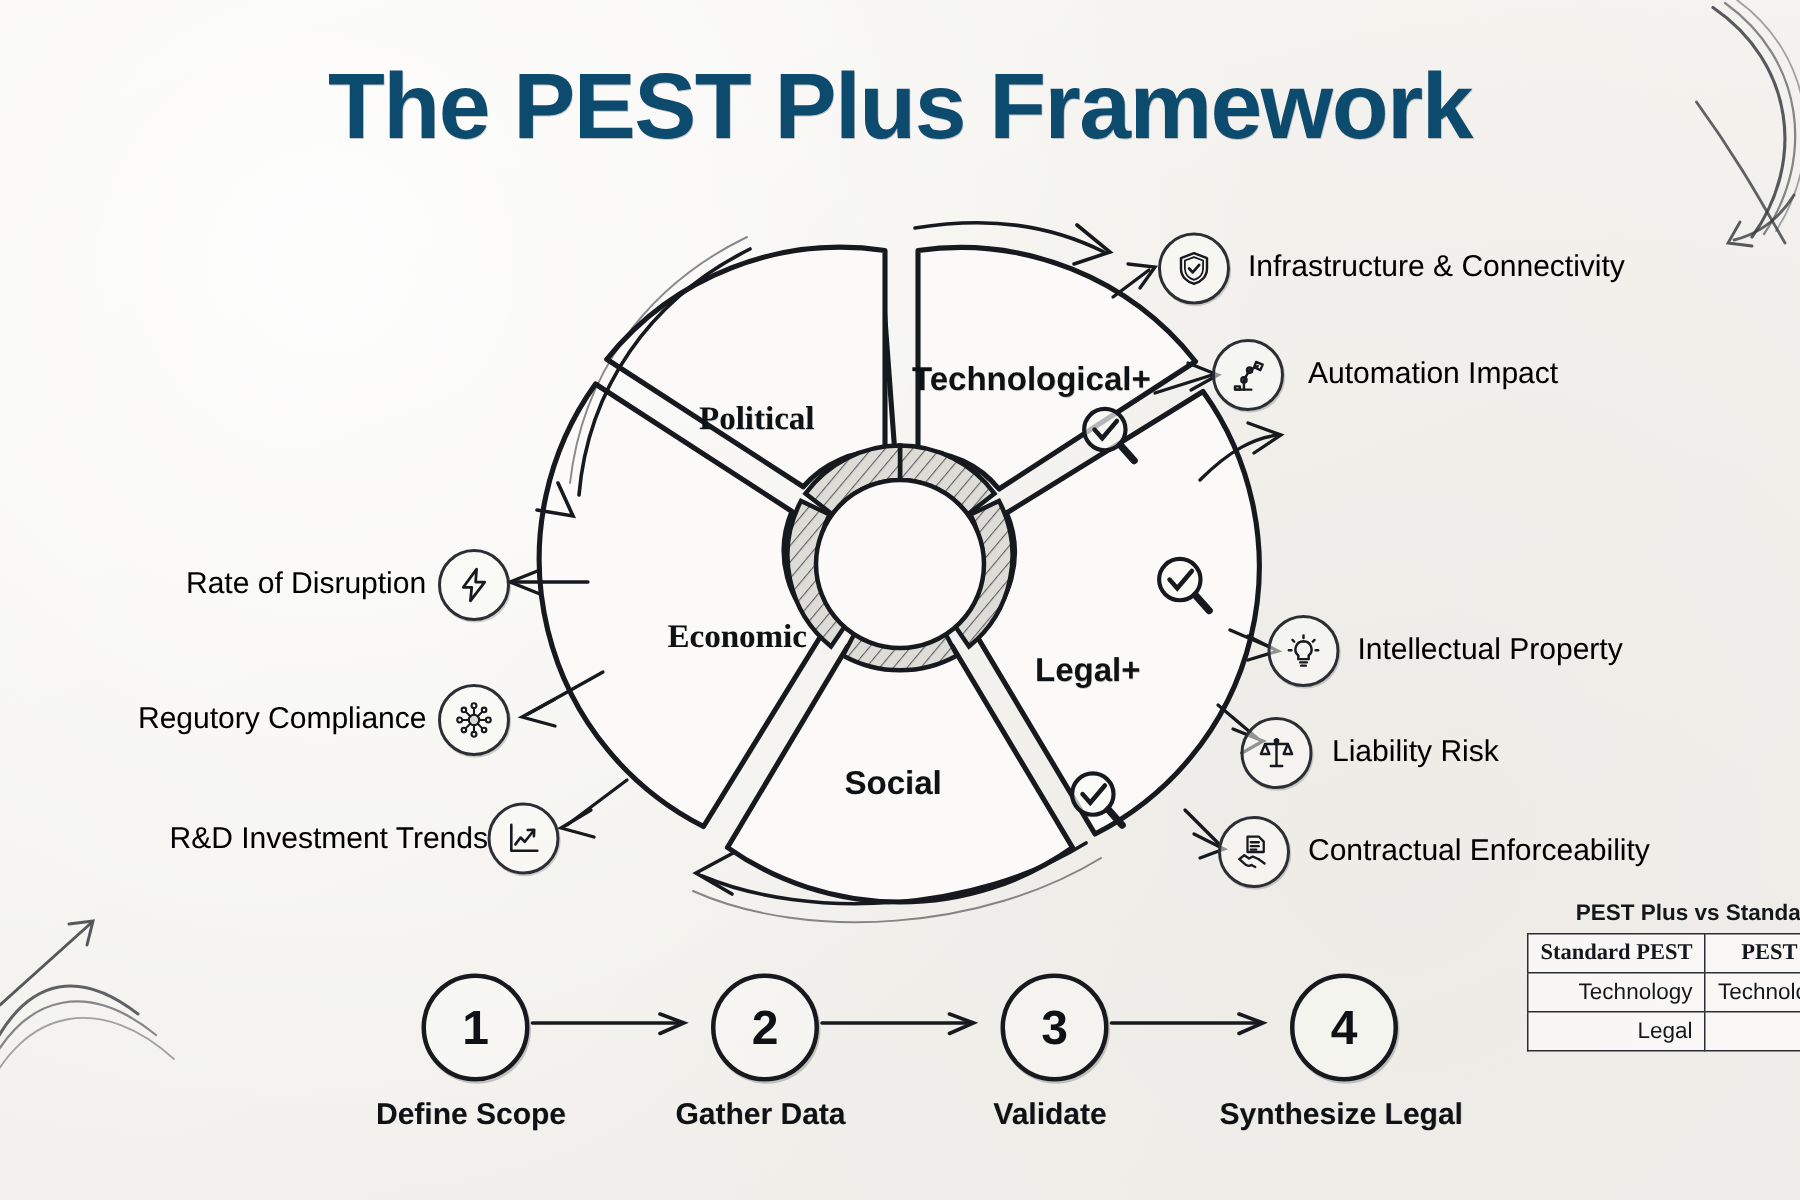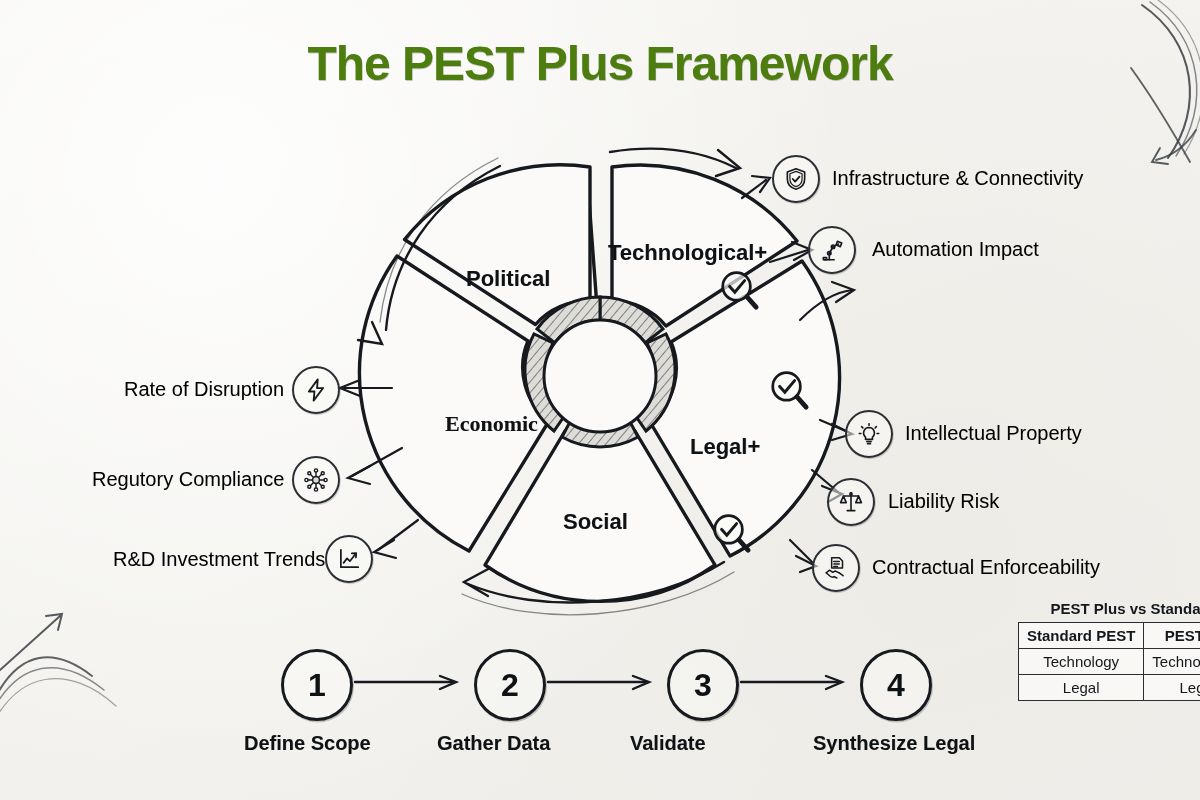--- a/index.html
+++ b/index.html
@@ -18,22 +18,22 @@
       linear-gradient(160deg,#f7f6f3 0%,#f3f2ee 45%,#efeeea 100%);
     pointer-events:none;
   }
   .layer{position:absolute;inset:0;}
   svg.layer{overflow:visible;}
 
   
   #page-title{
     position:absolute;left:0;right:0;top:36px;
     text-align:center;
-    font-size:48px;font-weight:bold;letter-spacing:-1px;
-    color:#4d7c0f;
+    font-size:62px;font-weight:bold;letter-spacing:-1px;
+    color:#0c4a6e;
     text-shadow:0.5px 0.5px 0 rgba(0,0,0,.22);
   }
 
   
   .lbl{
     position:absolute;
     font-size:19px;
     color:#000000;
     white-space:nowrap;
     text-shadow:0.3px 0.3px 0 rgba(0,0,0,.1);
@@ -65,43 +65,43 @@
     position:absolute;width:66px;height:66px;border-radius:50%;
     border:3px solid #16191d;
     display:flex;align-items:center;justify-content:center;
     font-size:32px;font-weight:bold;color:#0f1215;
     background:rgba(250,249,246,.5);
     box-shadow:1px 1.5px 0 rgba(50,50,50,.25);
   }
   .step-label{
     position:absolute;
     font-size:20px;font-weight:bold;color:#0f1215;
-    white-space:nowrap;
+    white-space:nowrap;text-align:center;
     text-shadow:0.4px 0.4px 0 rgba(0,0,0,.2);
   }
 
   
   #compare-table{
     position:absolute;left:1018px;top:600px;width:230px;
   }
   #compare-caption{
     font-size:15px;font-weight:bold;color:#14181c;
     text-align:center;margin-bottom:5px;white-space:nowrap;
   }
   #compare-table table{
     border-collapse:collapse;width:230px;
     background:rgba(252,251,249,.75);
   }
   #compare-table th,#compare-table td{
     border:1.6px solid #2a2e33;
     padding:4px 8px;font-size:15px;text-align:center;white-space:nowrap;
     color:#14181c;
   }
-  #compare-table th{font-weight:bold;}
-  #compare-table td{font-weight:normal;}
+  #compare-table th{font-weight:bold;font-family:Liberation Serif, serif;}
+  #compare-table td{font-weight:normal;text-align:right;}
 </style>
 </head>
 <body>
 
 <div id="paper-texture"></div>
 
 <div id="page-title">The PEST Plus Framework</div>
 
 <svg class="layer" viewBox="0 0 1200 800">
   <g fill="none" stroke="#3a3d42" stroke-linecap="round">
@@ -185,21 +185,21 @@
   <g fill="none" stroke="#16191d" stroke-width="2.2" stroke-linecap="round">
     <path d="M392 388 L344 388"></path>
       <path d="M360 380 L340 388 L360 396"></path>
     <path d="M402 448 L352 476"></path>
       <path d="M370 466 L348 478 L370 484"></path>
     <path d="M418 520 L378 550"></path>
       <path d="M394 540 L374 552 L396 558"></path>
   </g>
 </svg>
 
-<div class="seg-label" style="left:466px;top:266px;">Political</div>
+<div class="seg-label" style="left:466px;top:266px;font-family:Liberation Serif, serif;">Political</div>
 <div class="seg-label" style="left:608px;top:240px;">Technological+</div>
 <div class="seg-label" style="left:690px;top:434px;">Legal+</div>
 <div class="seg-label" style="left:563px;top:509px;">Social</div>
 <div class="seg-label" style="left:445px;top:411px;font-family:Liberation Serif, serif;">Economic</div>
 
 <div class="mag" style="left:717px;top:268px;">
   <svg viewBox="0 0 40 40" fill="none" stroke="#16191d" stroke-width="2.4" stroke-linecap="round">
     <circle cx="17" cy="16" r="12" fill="rgba(250,249,246,.7)"></circle>
     <path d="M11 16 L15.5 21 L24 11" stroke-width="2.6"></path>
     <path d="M26 25 L34 34" stroke-width="4.2"></path>

